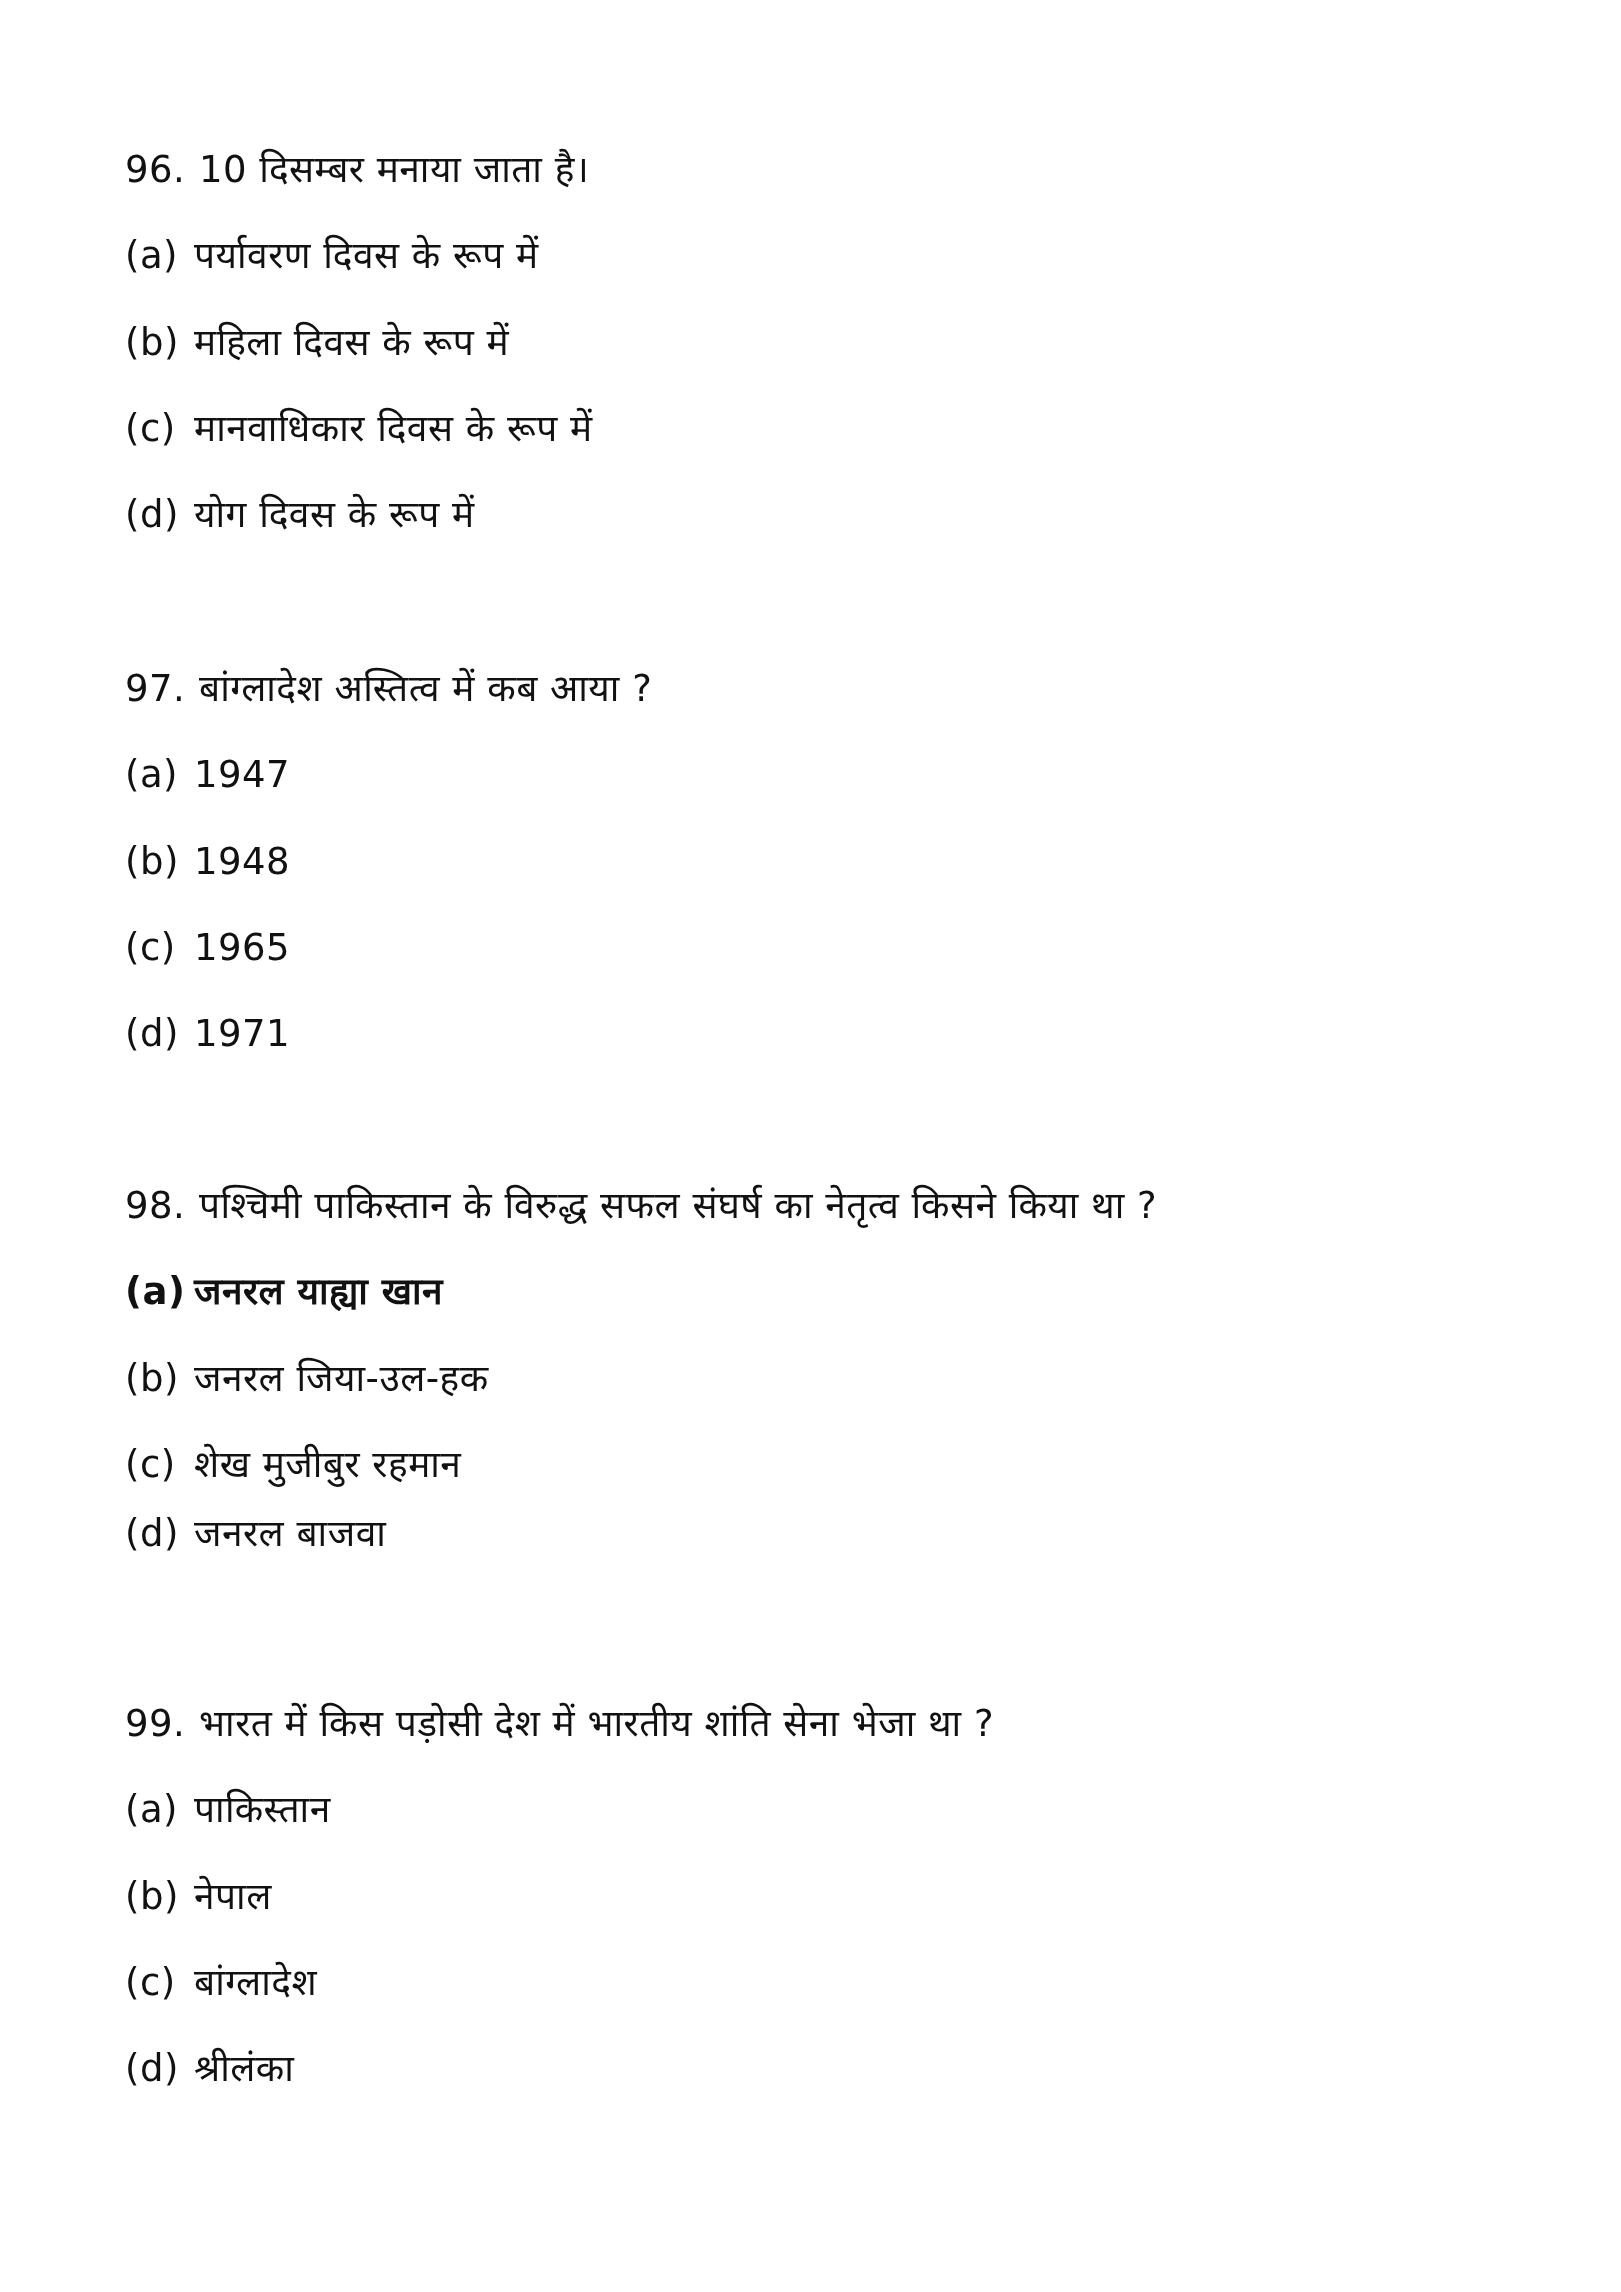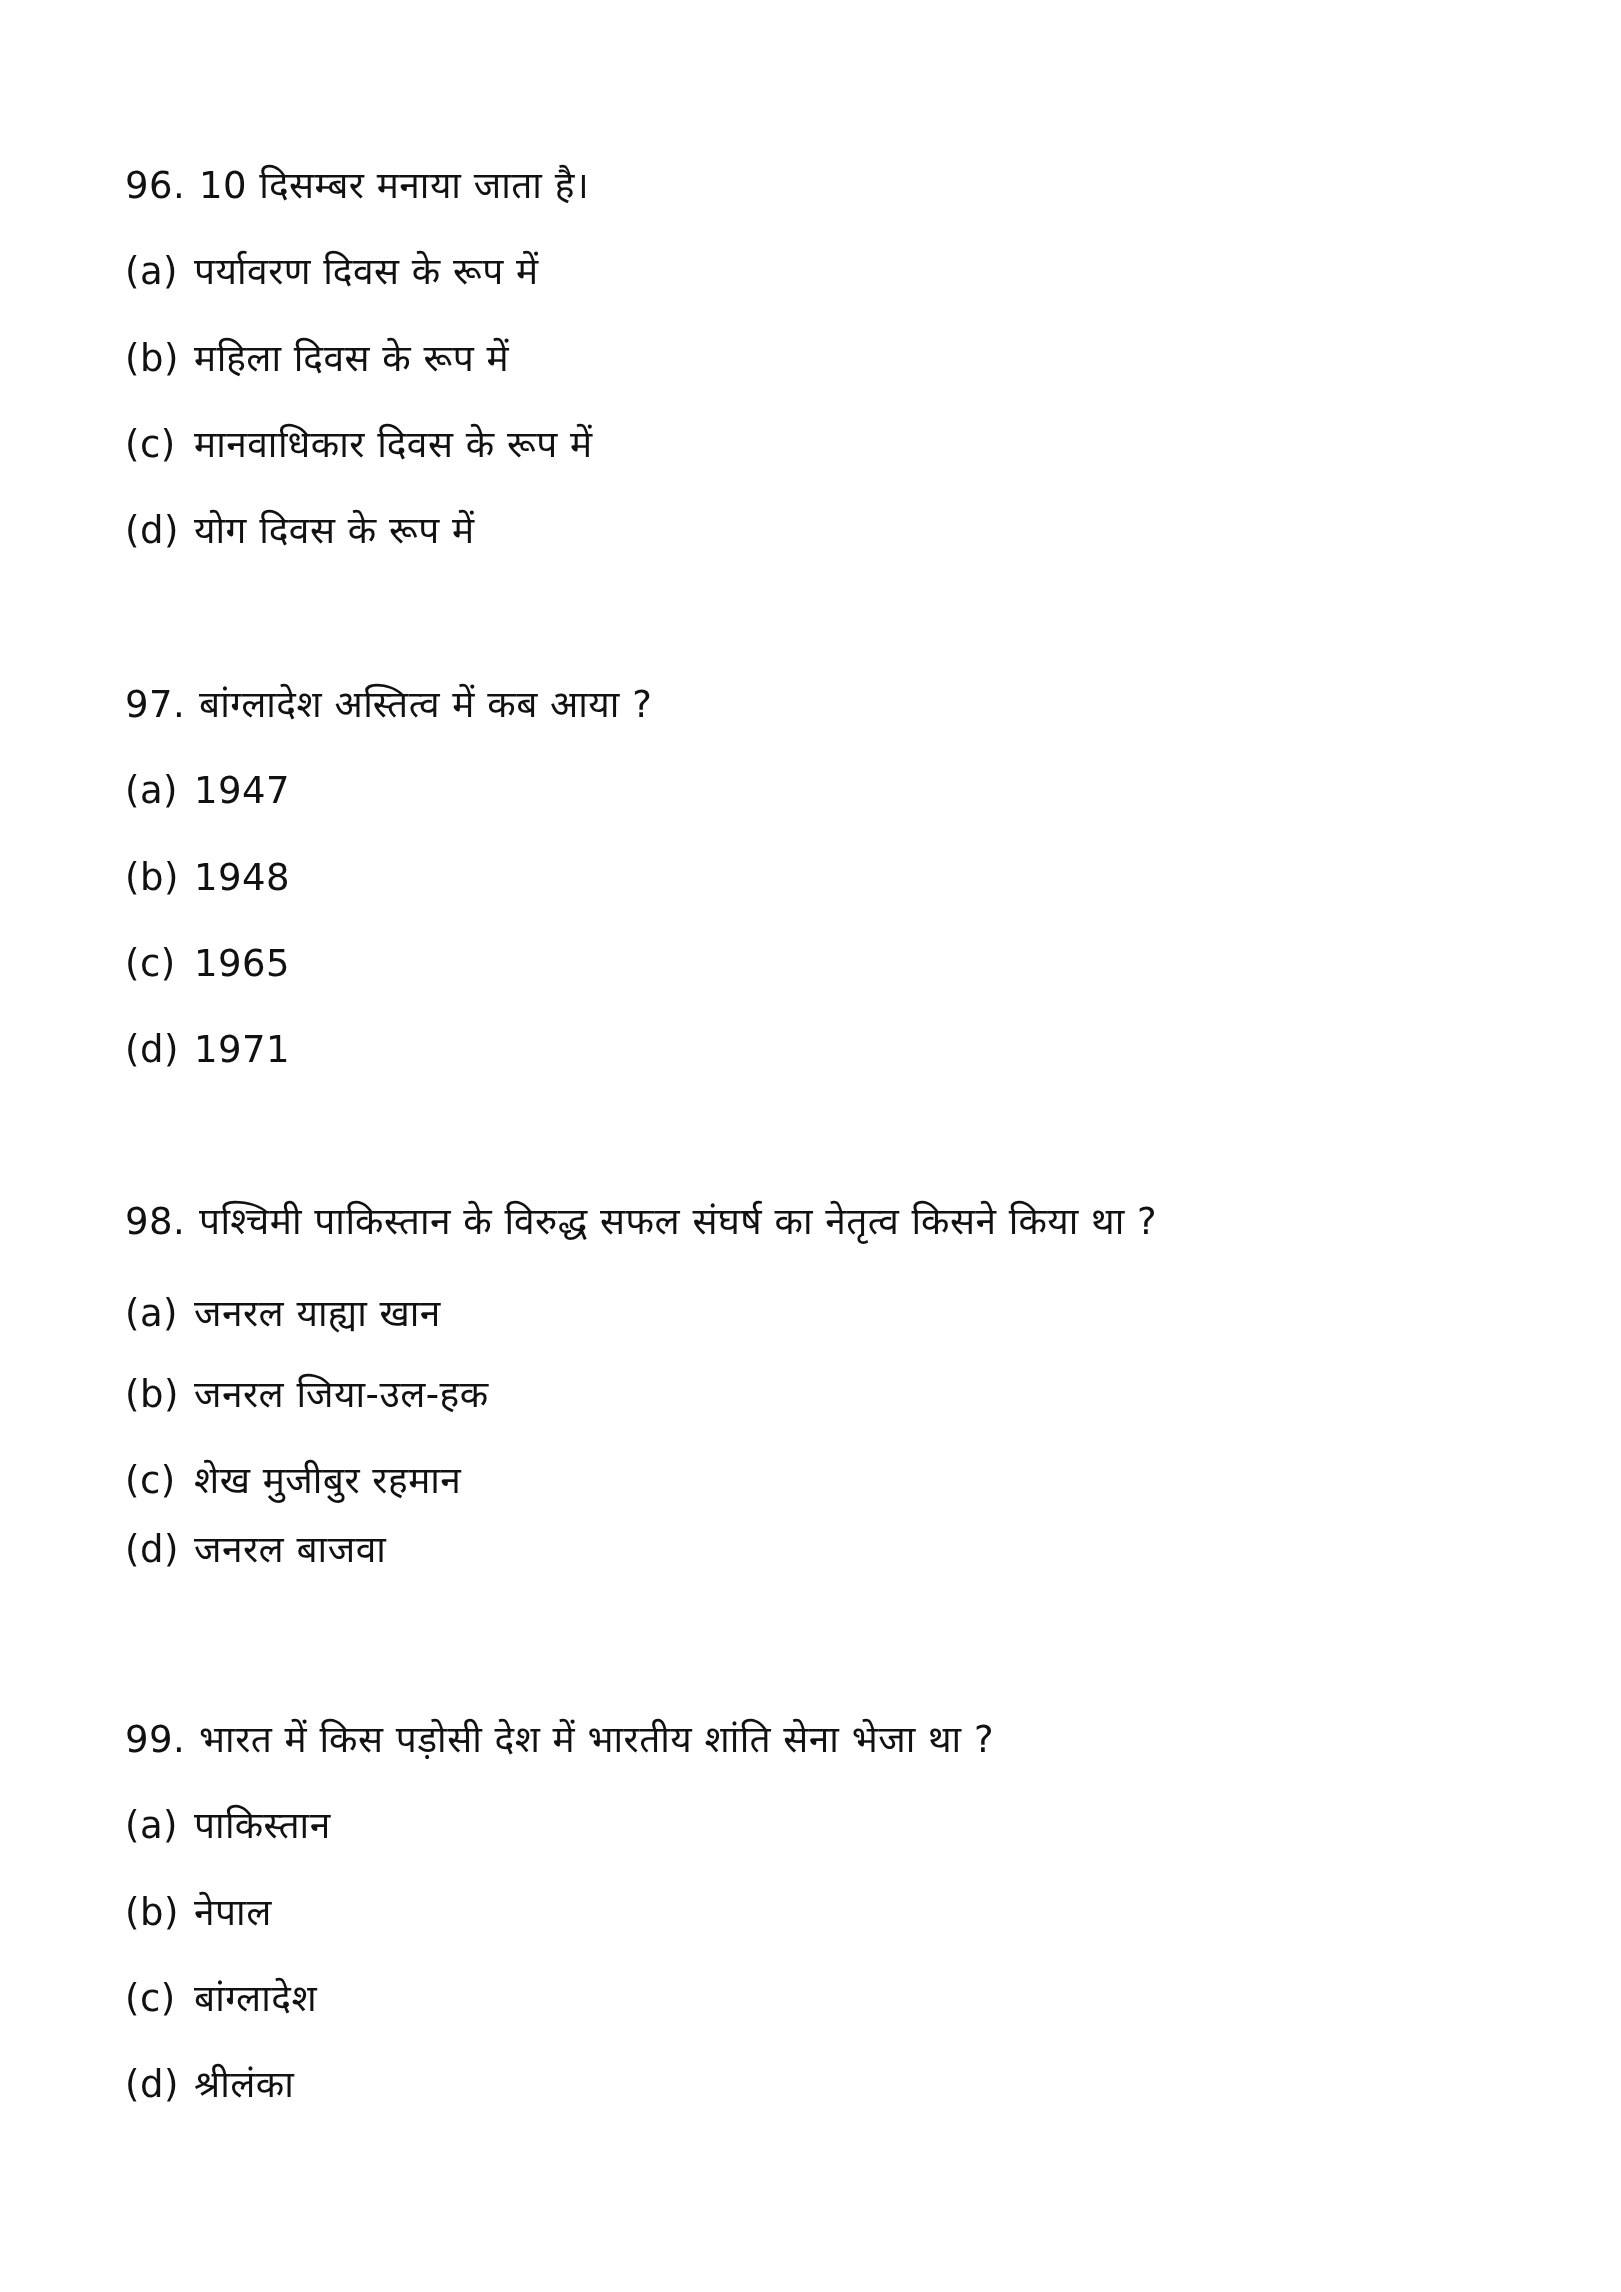--- a/index.html
+++ b/index.html
@@ -15,21 +15,20 @@
       color: #111111;
       font-family: "DejaVu Sans", "Liberation Sans", sans-serif;
     }
     .page {
       position: absolute;
       left: 0;
       top: 0;
       width: 1621px;
       height: 1948px;
       background: #ffffff;
-      margin-top: 16px;
     }
     .question {
       position: absolute;
       left: 125px;
       width: 1392px;
     }
     .q-line, .opt-line {
       position: absolute;
       left: 0;
       white-space: nowrap;
@@ -86,21 +85,21 @@
     </div>
     <div class="opt-line" style="top:345px;">
       <span class="opt-letter">(d)</span><span class="opt-text">1971</span>
     </div>
   </div>
 
   <div class="question" style="top:1181px;">
     <div class="q-line" style="top:0px;">
       <span class="q-number">98.</span><span>पश्चिमी पाकिस्तान के विरुद्ध सफल संघर्ष का नेतृत्व किसने किया था ?</span>
     </div>
-    <div class="opt-line" style="top:92px;">
+    <div class="opt-line" style="top:86px;font-weight:bold;">
       <span class="opt-letter">(a)</span><span class="opt-text">जनरल याह्या खान</span>
     </div>
     <div class="opt-line" style="top:173px;">
       <span class="opt-letter">(b)</span><span class="opt-text">जनरल जिया-उल-हक</span>
     </div>
     <div class="opt-line" style="top:259px;">
       <span class="opt-letter">(c)</span><span class="opt-text">शेख मुजीबुर रहमान</span>
     </div>
     <div class="opt-line" style="top:328px;">
       <span class="opt-letter">(d)</span><span class="opt-text">जनरल बाजवा</span>

